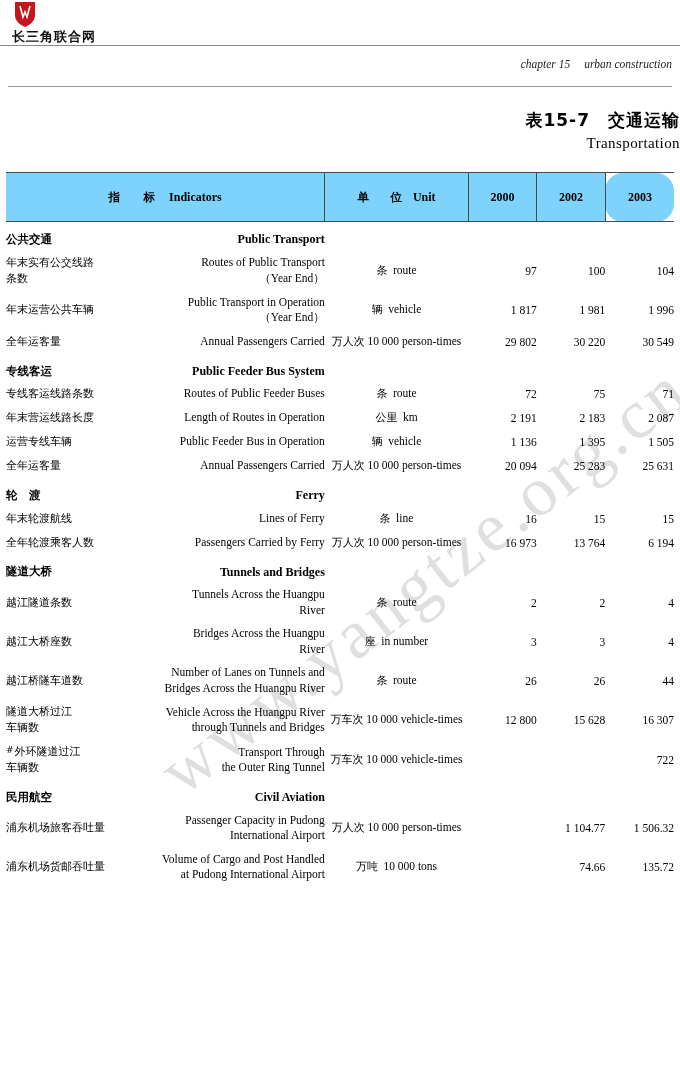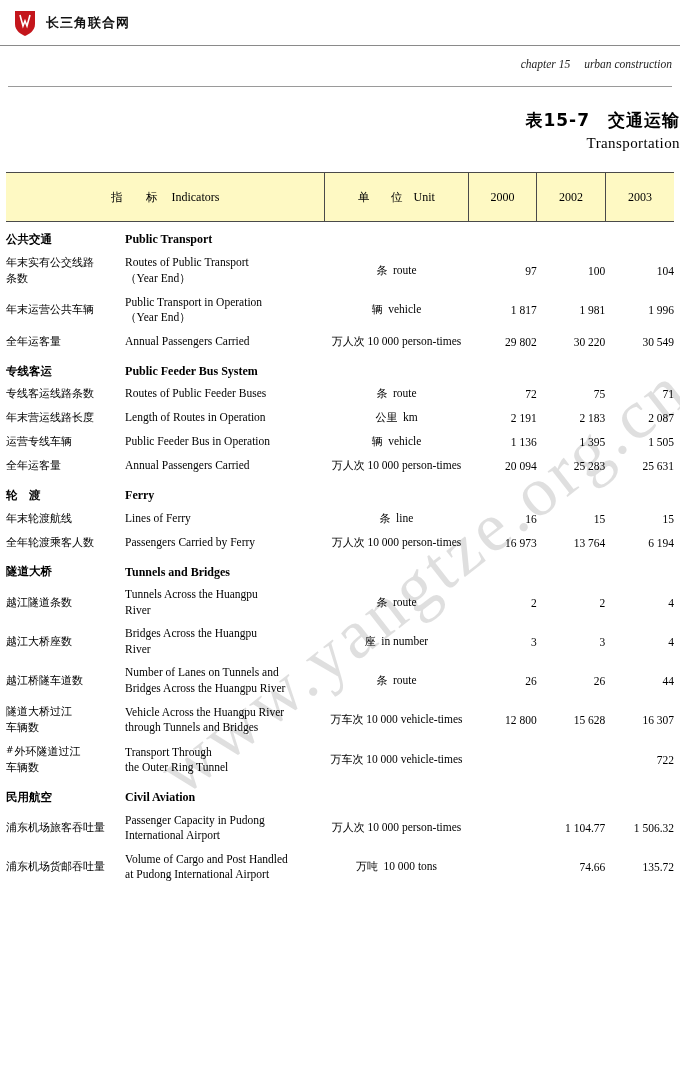--- a/index.html
+++ b/index.html
@@ -15,22 +15,23 @@
     color: #000;
     overflow: hidden;
   }
 
   
   .masthead {
     position: relative;
     height: 45px;
     border-bottom: 1px solid #8a8a8a;
     display: flex;
-    align-items: center;
+    align-items: flex-start;
     padding-left: 12px;
+    flex-direction: column;
   }
   .logo-mark {
     width: 26px;
     height: 28px;
     margin-right: 8px;
     position: relative;
   }
   .logo-mark svg { display: block; }
   .masthead-title {
     font-family: "DejaVu Sans", sans-serif;
@@ -99,24 +100,24 @@
     margin: 20px 6px 0 6px;
     position: relative;
     z-index: 10;
   }
   table.data {
     width: 100%;
     border-collapse: collapse;
     font-size: 11px;
   }
   table.data thead th {
-    background: #fef9c3;
+    background: #7dd3fc;
     border-top: 1px solid #4a4a4a;
     border-bottom: 1px solid #4a4a4a;
-    font-weight: normal;
+    font-weight: bold;
     height: 46px;
     vertical-align: middle;
   }
   thead th.h-ind {
     font-family: "DejaVu Sans", sans-serif;
     font-size: 11.5px;
     border-right: 1px solid #4a4a4a;
     text-align: center;
   }
   thead th.h-ind .sp { letter-spacing: 6px; }
@@ -136,39 +137,40 @@
     font-family: "Liberation Serif", serif;
     font-size: 12px;
     margin-left: 6px;
   }
   thead th.h-year {
     font-family: "Liberation Serif", serif;
     font-size: 12px;
     text-align: center;
     border-right: 1px solid #4a4a4a;
   }
-  thead th.h-year.last { border-right: none; }
+  thead th.h-year.last { border-right: none; border-radius: 18px; }
 
   table.data td {
     vertical-align: middle;
     padding: 3px 0;
   }
   td.c-cn {
     width: 118px;
     font-family: "DejaVu Sans", sans-serif;
     font-size: 11px;
     padding-left: 8px;
     line-height: 1.45;
   }
   td.c-en {
     width: 198px;
     font-family: "Liberation Serif", serif;
     font-size: 11.5px;
     padding-left: 8px;
     line-height: 1.35;
+    text-align: right;
   }
   td.c-unit {
     width: 142px;
     text-align: center;
     font-size: 11px;
     line-height: 1.35;
     margin-left: 8px;
   }
   td.c-unit .u-cn { font-family: "DejaVu Sans", sans-serif; }
   td.c-unit .u-en { font-family: "Liberation Serif", serif; font-size: 11.5px; }

